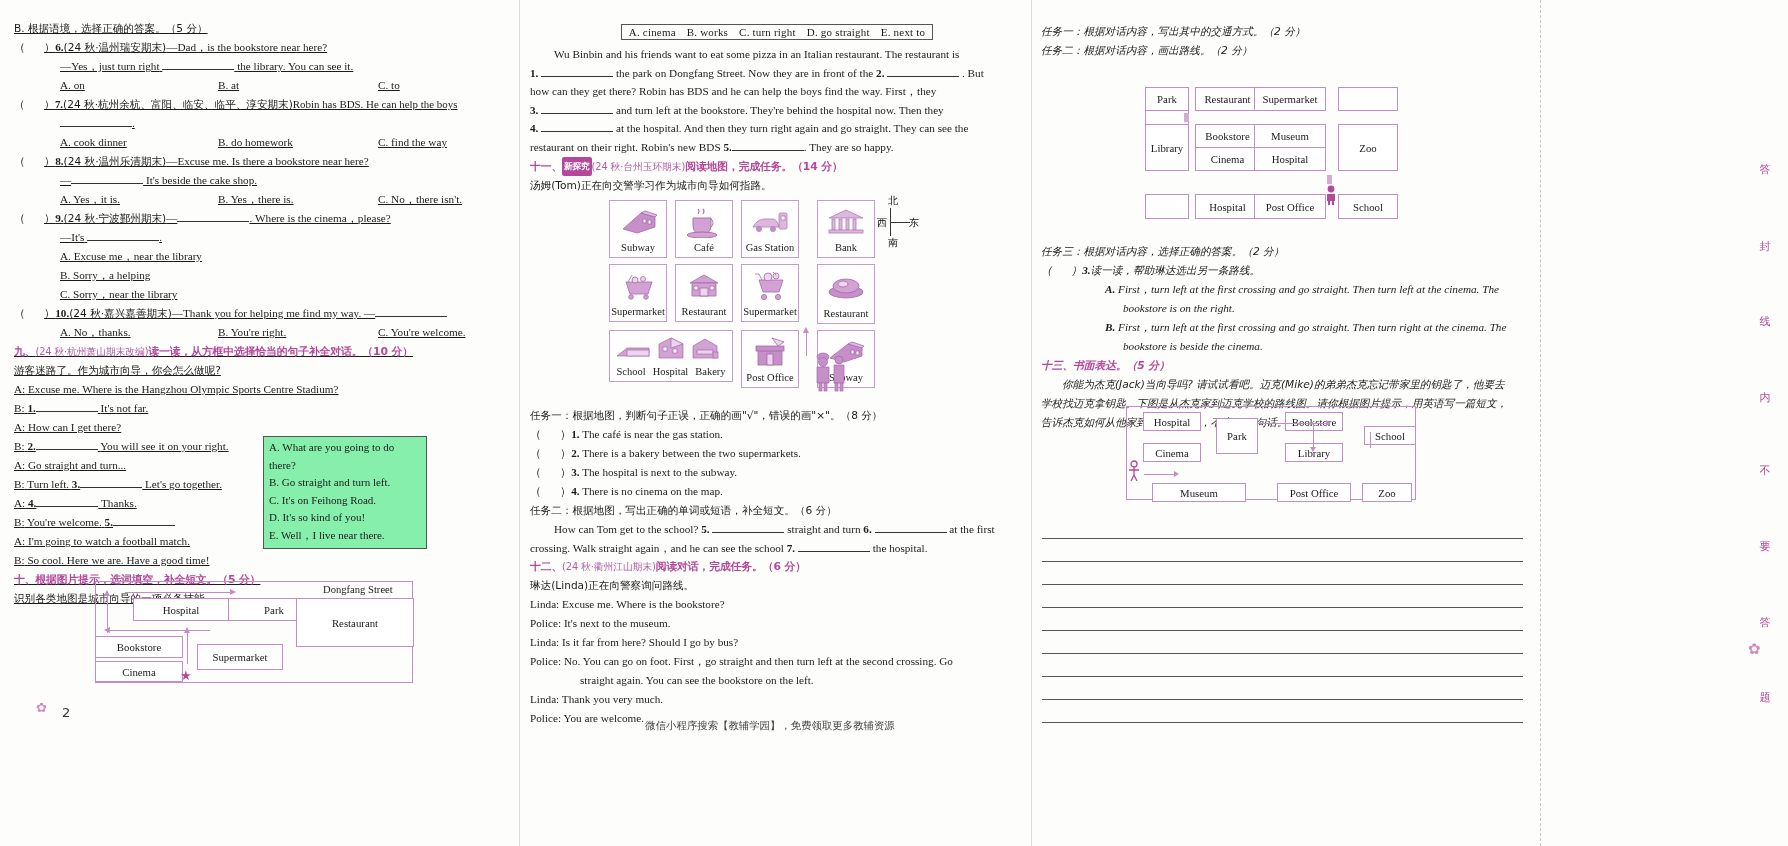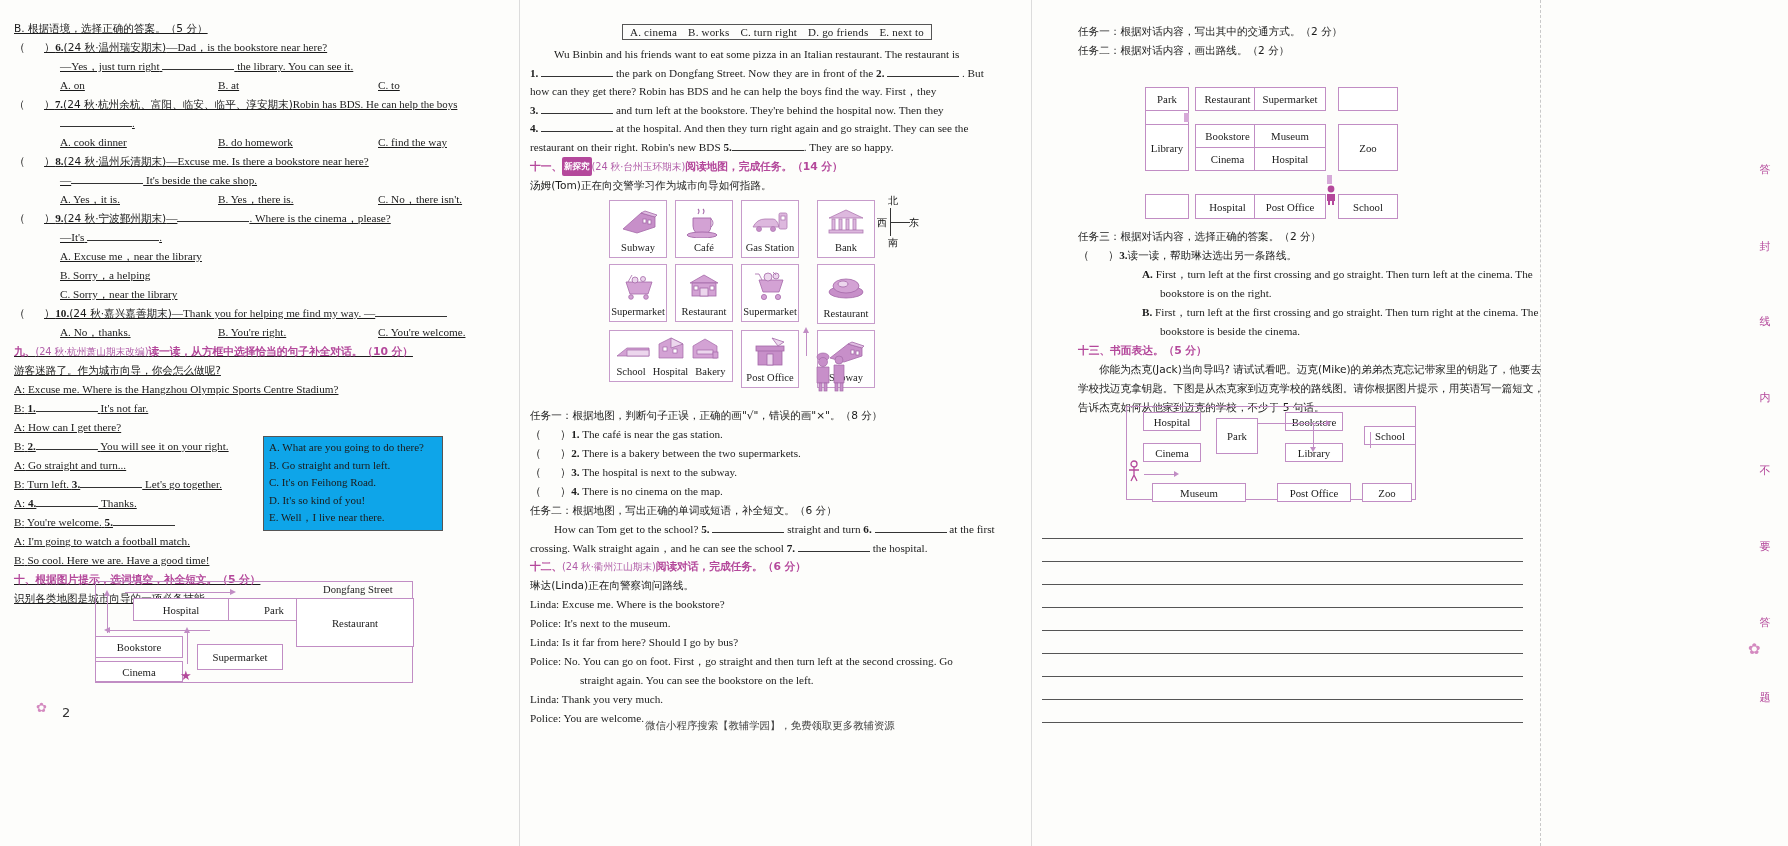--- a/index.html
+++ b/index.html
@@ -11,21 +11,21 @@
     color:#1b1b1b;
     overflow:hidden;
     position:relative;
   }
   .page { position:relative; width:1788px; height:846px; }
 
   
   .col { position:absolute; top:0; }
   .col-left   { left:8px;    width:512px;text-decoration:underline;  }
   .col-mid    { left:524px;  width:506px;  }
-  .col-right  { left:1072px; width:490px;  }
+  .col-right  { left:1035px; width:490px;font-style:italic;  }
 
   .inner { padding:22px 6px 0 6px; }
 
   
   .gutter { position:absolute; top:0; width:1px; height:846px; background:#dcdcdc; }
   .g1 { left:519px; }
   .g2 { left:1031px; }
   .dashed-v {
     position:absolute; top:0; height:846px; width:0;
     border-left:1px dashed #c9c9c9;
@@ -54,22 +54,22 @@
   .para-first { text-indent:24px; }
 
   .newtag{
     display:inline-block; background:#b4489b; color:#fff;
     font-family:"DejaVu Sans", sans-serif; font-size:8.6px;
     padding:0 2px; border-radius:2px; vertical-align:1px;
   }
 
   
   .optbox {
-    position:absolute; left:255px; top:436px; width:180px;
-    border:1px solid #555; background:#0ea5e9;
+    position:absolute; left:255px; top:436px; width:164px;
+    border:1px solid #555; background:#86efac;
     font-size:11px; line-height:17.6px; padding:2px 4px 3px 5px;
   }
 
   
   .wordbank {
     border:1px solid #555; display:inline-block; padding:1px 7px;
     font-size:11px; letter-spacing:0.2px; white-space:nowrap;
   }
   .wordbank i { font-style:normal; margin-right:11px; }
   .wordbank i:last-child { margin-right:0; }
@@ -227,21 +227,21 @@
   <div class="parrow" style="left:110px; top:630px; width:100px; height:1.4px;"></div>
   <div class="parrow" style="left:104px; top:627px; width:0; height:0; background:none; border-right:6px solid #c18dc4; border-top:3.5px solid transparent; border-bottom:3.5px solid transparent;"></div>
   <div class="parrow" style="left:187px; top:632px; width:1.4px; height:32px;"></div>
   <div class="parrow" style="left:184px; top:627px; width:0; height:0; background:none; border-bottom:6px solid #c18dc4; border-left:3.5px solid transparent; border-right:3.5px solid transparent;"></div>
   <div class="pstar" style="left:180px; top:668px;">★</div>
 
   <div class="col col-mid">
     <div class="inner">
       <div style="text-align:center;">
         <span class="wordbank">
-          <i>A. cinema</i><i>B. works</i><i>C. turn right</i><i>D. go friends</i><i>E. next to</i>
+          <i>A. cinema</i><i>B. works</i><i>C. turn right</i><i>D. go straight</i><i>E. next to</i>
         </span>
       </div>
 
       <div class="para para-first" style="margin-top:5px;"><span>Wu Binbin and his friends want to eat some pizza in an Italian restaurant. The restaurant is</span></div>
       <div class="para"><span class="b">1.</span> <span class="blank"></span> <span>the park on Dongfang Street. Now they are in front of the</span> <span class="b">2.</span> <span class="blank"></span> <span>. But</span></div>
       <div class="para"><span>how can they get there? Robin has BDS and he can help the boys find the way. First，they</span></div>
       <div class="para"><span class="b">3.</span> <span class="blank"></span> <span>and turn left at the bookstore. They're behind the hospital now. Then they</span></div>
       <div class="para"><span class="b">4.</span> <span class="blank"></span> <span>at the hospital. And then they turn right again and go straight. They can see the</span></div>
       <div class="para"><span>restaurant on their right. Robin's new BDS</span> <span class="b">5.</span><span class="blank"></span><span>. They are so happy.</span></div>
 
@@ -499,21 +499,21 @@
           <circle cx="7" cy="4" r="3.4"></circle>
           <path d="M3 9 h8 v7 h-8 z"></path>
           <rect x="4" y="16" width="2" height="4"></rect>
           <rect x="8" y="16" width="2" height="4"></rect>
         </g>
     </svg>
   </div>
 
   <div class="col col-right" style="top:222px;">
     <div class="inner" style="padding-top:0;">
-      <div class="cn" style="line-height:19px; margin-top:5px;">任务三：根据对话内容，选择正确的答案。（2 分）</div>
+      <div class="cn" style="line-height:19px; margin-top:20px;">任务三：根据对话内容，选择正确的答案。（2 分）</div>
       <div class="qline">
         <span class="paren">（</span>）<span class="b">3.</span><span class="cn">读一读，帮助琳达选出另一条路线。</span>
       </div>
       <div class="qline indent3"><span class="b">A.</span> <span>First，turn left at the first crossing and go straight. Then turn left at the cinema. The</span></div>
       <div class="qline" style="padding-left:82px;">bookstore is on the right.</div>
       <div class="qline indent3"><span class="b">B.</span> <span>First，turn left at the first crossing and go straight. Then turn right at the cinema. The</span></div>
       <div class="qline" style="padding-left:82px;">bookstore is beside the cinema.</div>
 
       <div class="sec-head">十三、书面表达。（5 分）</div>
       <div class="cn" style="line-height:19px; text-indent:21px;">你能为杰克(Jack)当向导吗? 请试试看吧。迈克(Mike)的弟弟杰克忘记带家里的钥匙了，他要去</div>

